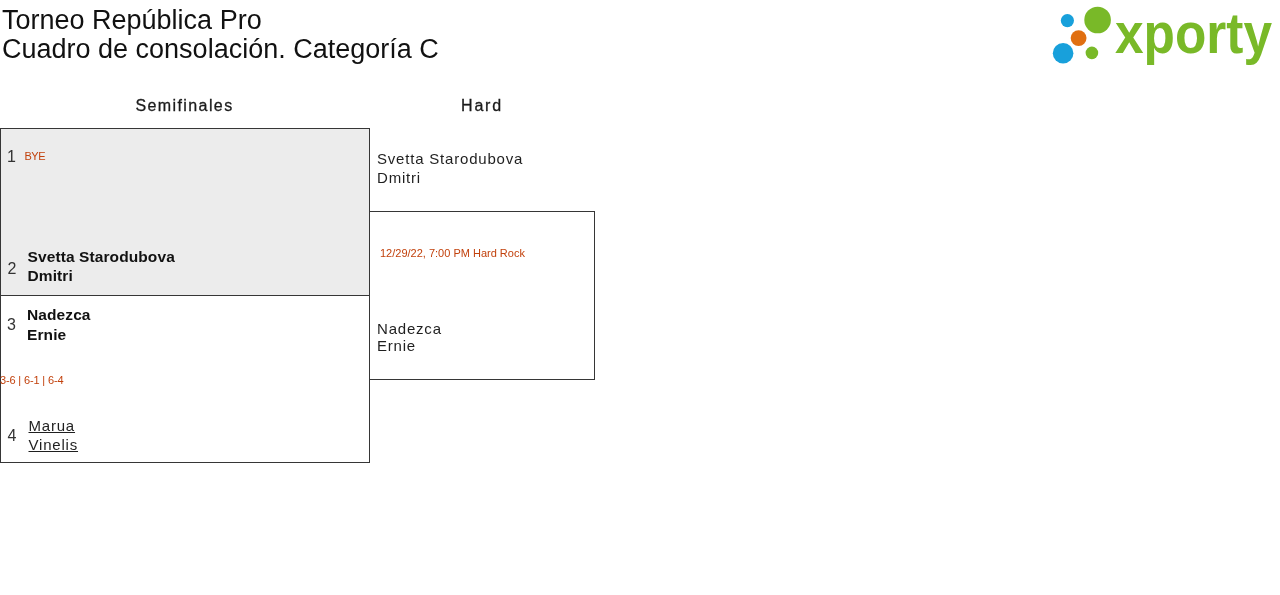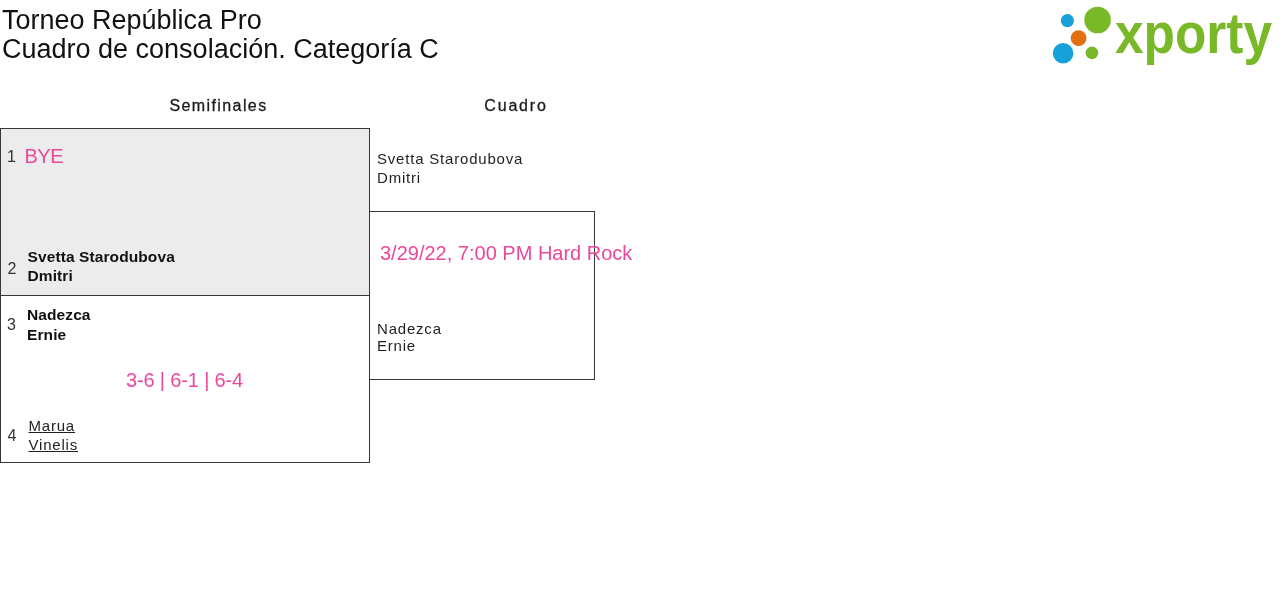--- a/index.html
+++ b/index.html
@@ -8,60 +8,60 @@
     background:#ffffff;
     font-family:"Liberation Sans", sans-serif;
   }
   .abs{position:absolute;white-space:nowrap;}
   .title{
     left:2px;top:6px;
     font-size:27px;font-weight:400;color:#111;line-height:29px;
   }
   .hdr{
     font-size:16px;color:#1b1b1b;letter-spacing:1.4px;-webkit-text-stroke:0.3px #1b1b1b;
-    text-align:center;line-height:20px;font-weight:400;padding-left:34px;
+    text-align:center;line-height:20px;font-weight:400;
   }
   #hdr1{left:0px;top:96px;width:369px;}
   #hdr2{left:369px;top:96px;width:226px;letter-spacing:1.8px;}
   .box{position:absolute;box-sizing:border-box;border:1px solid #363636;}
   #box1{left:0px;top:127.5px;width:369.9px;height:168px;background:#ececec;}
   #box2{left:0px;top:294.5px;width:369.9px;height:168.9px;background:#ffffff;}
   #boxf{left:369px;top:210.5px;width:225.7px;height:169.2px;background:#ffffff;}
   .num{font-size:16px;color:#333;line-height:19px;}
   .nm{font-size:15px;color:#1f1f1f;line-height:19.2px;letter-spacing:0.8px;}
   .nmb{font-size:15.5px;color:#111;line-height:18.5px;font-weight:700;letter-spacing:0.1px;}
-  .big{font-size:20px;color:#ec4899;line-height:19px;}
+  .big{font-size:11px;color:#c2410c;line-height:19px;}
 </style>
 </head>
 <body>
   <div class="abs title">Torneo República Pro<br>Cuadro de consolación. Categoría C</div>
 
   <div class="abs hdr" id="hdr1">Semifinales</div>
-  <div class="abs hdr" id="hdr2">Cuadro</div>
+  <div class="abs hdr" id="hdr2">Hard</div>
 
   <div class="box" id="box1"></div>
   <div class="box" id="box2"></div>
   <div class="box" id="boxf"></div>
 
   <div class="abs num" style="left:7px;top:147.4px;">1</div>
   <div class="abs big" style="left:24.5px;top:147.4px;letter-spacing:-0.5px;">BYE</div>
 
   <div class="abs num" style="left:7.5px;top:259px;">2</div>
   <div class="abs nmb" style="left:27.5px;top:248.2px;">Svetta Starodubova<br>Dmitri</div>
 
   <div class="abs num" style="left:7px;top:314.7px;">3</div>
   <div class="abs nmb" style="left:27px;top:305.3px;line-height:19.5px;">Nadezca<br>Ernie</div>
 
-  <div class="abs big" style="left:0;top:370.7px;width:369px;text-align:center;letter-spacing:-0.15px;">3-6 | 6-1 | 6-4</div>
+  <div class="abs big" style="left:0;top:370.7px;width:369px;letter-spacing:-0.15px;">3-6 | 6-1 | 6-4</div>
 
   <div class="abs num" style="left:7.5px;top:426.1px;">4</div>
   <div class="abs nm" style="left:28.5px;top:415.5px;text-decoration:underline;">Marua<br>Vinelis</div>
 
   <div class="abs nm" style="left:377px;top:150.4px;line-height:18.7px;">Svetta Starodubova<br>Dmitri</div>
-  <div class="abs big" style="left:380px;top:244px;">3/29/22, 7:00 PM Hard Rock</div>
+  <div class="abs big" style="left:380px;top:244px;">12/29/22, 7:00 PM Hard Rock</div>
   <div class="abs nm" style="left:377px;top:319.9px;line-height:17px;">Nadezca<br>Ernie</div>
 
   <svg class="abs" style="left:1048px;top:0px;" width="232" height="72" viewBox="0 0 232 72">
     <circle cx="19.4" cy="20.6" r="6.6" fill="#18a0db"></circle>
     <circle cx="49.6" cy="20.0" r="13.3" fill="#79b928"></circle>
     <circle cx="30.6" cy="38.1" r="7.9" fill="#e06f10"></circle>
     <circle cx="15.1" cy="53.3" r="10.3" fill="#18a0db"></circle>
     <circle cx="43.9" cy="52.9" r="6.3" fill="#79b928"></circle>
     <text x="67" y="53.2" font-family="Liberation Sans, sans-serif" font-weight="700" font-size="58" fill="#79b928" textLength="157" lengthAdjust="spacingAndGlyphs">xporty</text>
   </svg>

